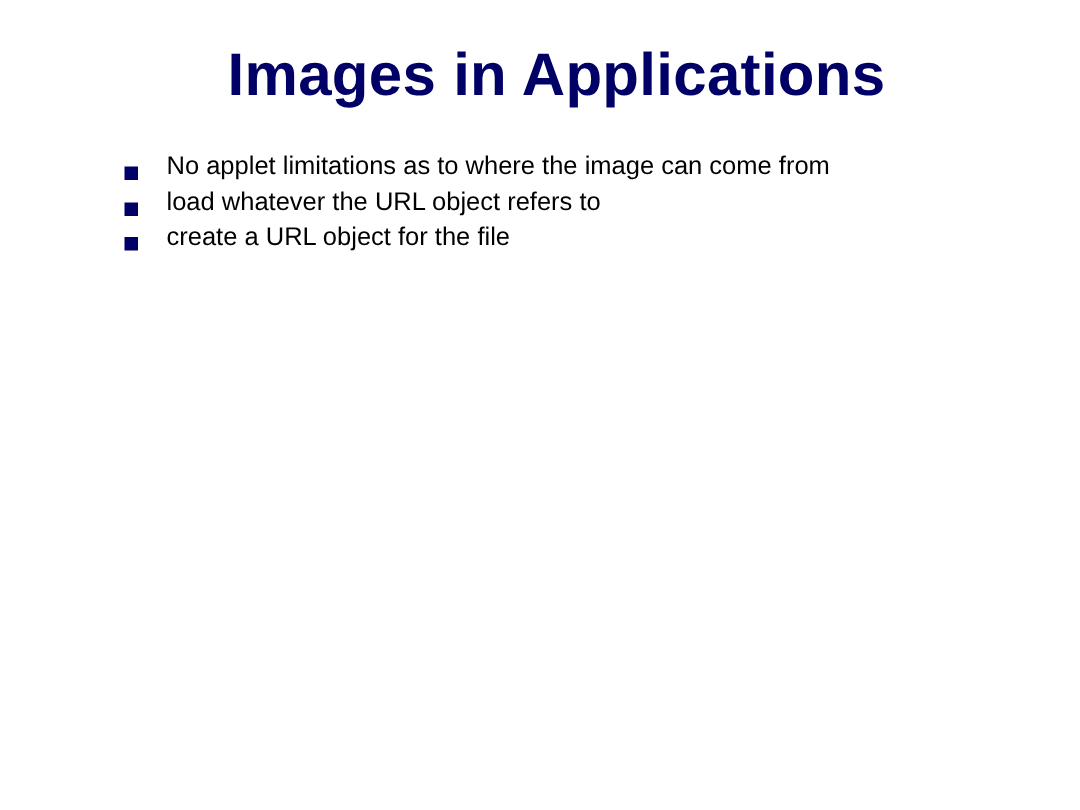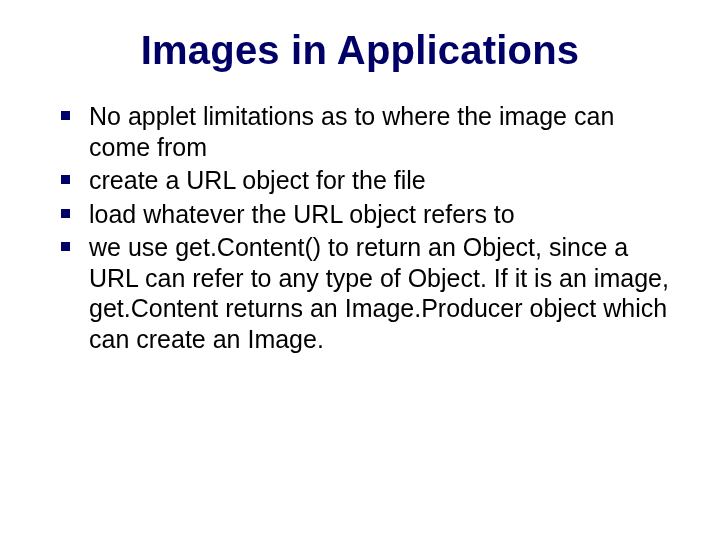--- a/index.html
+++ b/index.html
@@ -9,39 +9,39 @@
     height: 540px;
     background: #ffffff;
     font-family: Arial, Helvetica, sans-serif;
     color: #000066;
     overflow: hidden;
   }
   .slide {
     box-sizing: border-box;
     width: 720px;
     height: 540px;
-    padding: 28px 45px 30px 45px;
+    padding: 28px 45px 30px 67px;
   }
   .title {
     font-size: 40px;
     font-weight: bold;
     text-align: center;
     margin: 0 0 28px 0;
     color: #000066;
     letter-spacing: 0.2px;
   }
   ul.bullets {
     list-style: none;
     margin: 0;
     padding: 0 0 0 16px;
   }
   ul.bullets li {
     position: relative;
     padding-left: 28px;
-    font-size: 25px;
+    font-size: 17px;
     line-height: 1.22;
     color: #000000;
     margin-bottom: 3px;
   }
   ul.bullets li::before {
     content: "";
     position: absolute;
     left: 0;
     top: 10px;
     width: 9px;
@@ -49,17 +49,16 @@
     background: #000066;
   }
 </style>
 </head>
 <body>
 
 <div class="slide">
   <h1 class="title">Images in Applications</h1>
   <ul class="bullets">
     <li>No applet limitations as to where the image can come from</li>
+    <li>load whatever the URL object refers to</li>
     <li>create a URL object for the file</li>
-    <li>load whatever the URL object refers to</li>
-    <li>we use get.Content() to return an Object, since a URL can refer to any type of Object. If it is an image, get.Content returns an Image.Producer object which can create an Image.</li>
   </ul>
 </div>
 
 </body></html>

